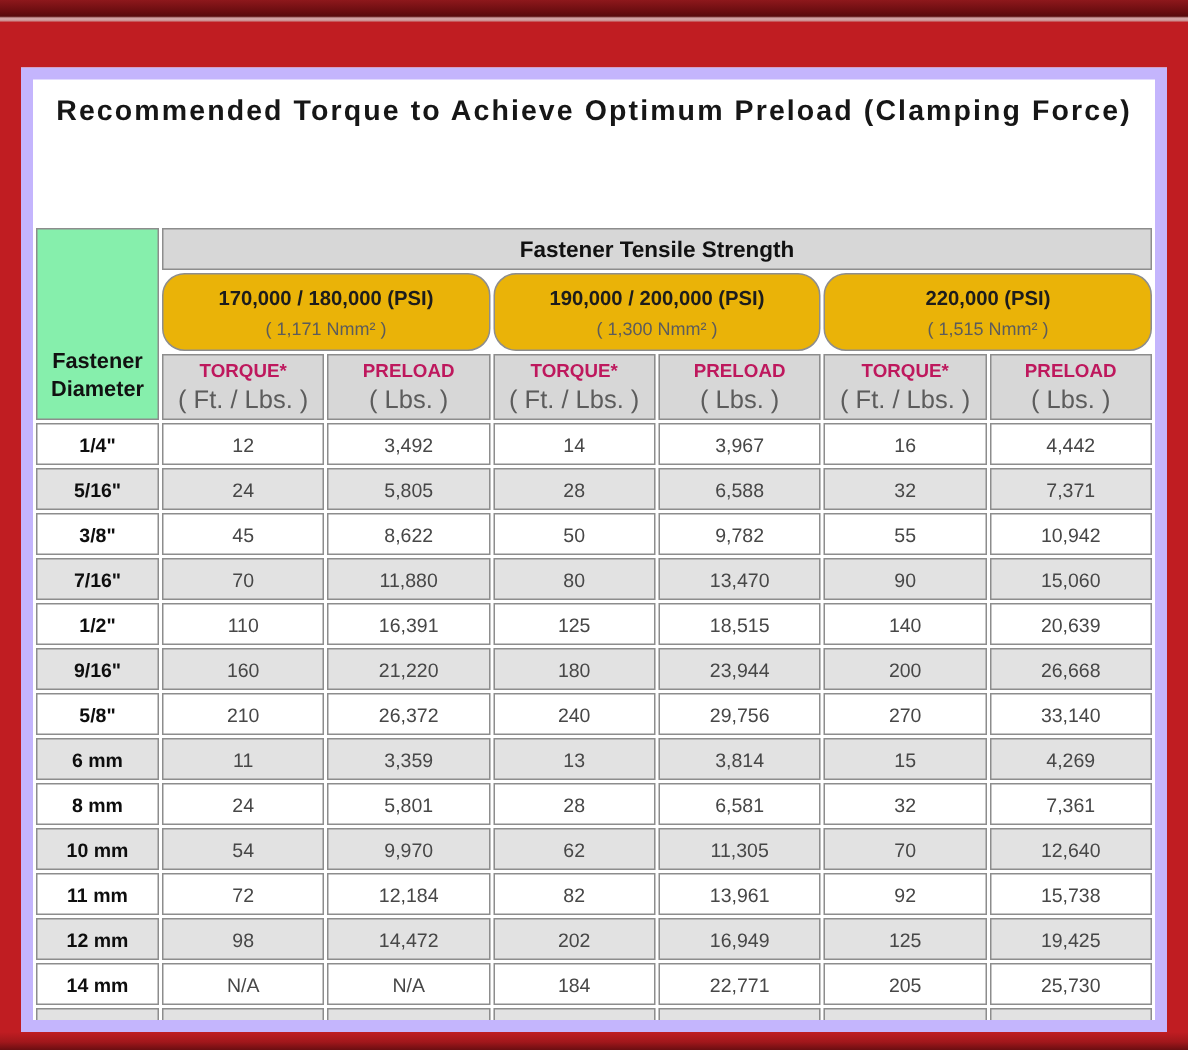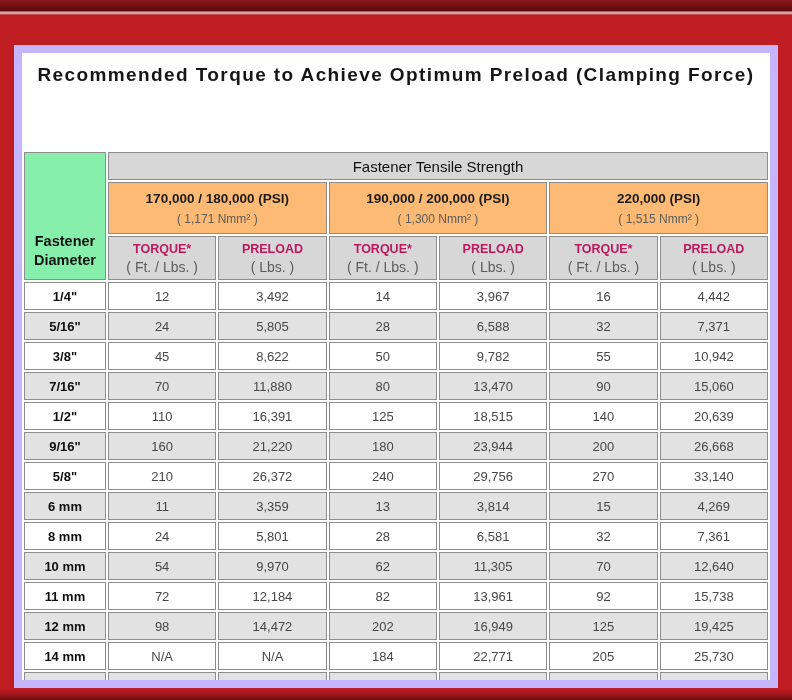--- a/index.html
+++ b/index.html
@@ -40,28 +40,28 @@
   td,th{
     border:1px solid #8d8d8d;text-align:center;vertical-align:middle;
     padding:0 2px;overflow:hidden;
   }
   .corner{
     background:#86efac;vertical-align:bottom;
     font-weight:bold;font-size:14.5px;line-height:1.3;color:#111;
     padding-bottom:9px;white-space:pre-line;
   }
   .tensile{
-    background:#d7d7d7;font-weight:normal;font-size:15px;color:#111;height:26px;
-  }
-  .psi-cell{background:#fdba74;height:50px;}
+    background:#d7d7d7;font-weight:bold;font-size:15px;color:#111;height:26px;
+  }
+  .psi-cell{background:#eab308;height:50px;border-radius:15px;}
   .psi{font-weight:bold;font-size:13.5px;color:#1c1c1c;}
   .nmm{font-size:12px;color:#5c5c5c;margin-top:6px;}
   .sub-cell{background:#d7d7d7;height:42px;}
   .sub-label{font-weight:bold;font-size:12.5px;color:#be185d;}
-  .sub-unit{font-size:14px;color:#5c5c5c;margin-top:3px;text-align:center;}
+  .sub-unit{font-size:17px;color:#5c5c5c;margin-top:3px;text-align:center;}
   tbody td{height:26px;font-size:13px;color:#474747;background:#ffffff;}
   tbody td.diam{font-weight:bold;color:#0e0e0e;font-size:13px;}
   tbody tr.alt td{background:#e2e2e2;}
 </style>
 </head>
 <body>
 
 <div class="top-edge"></div>
 <div class="bottom-edge"></div>
 

